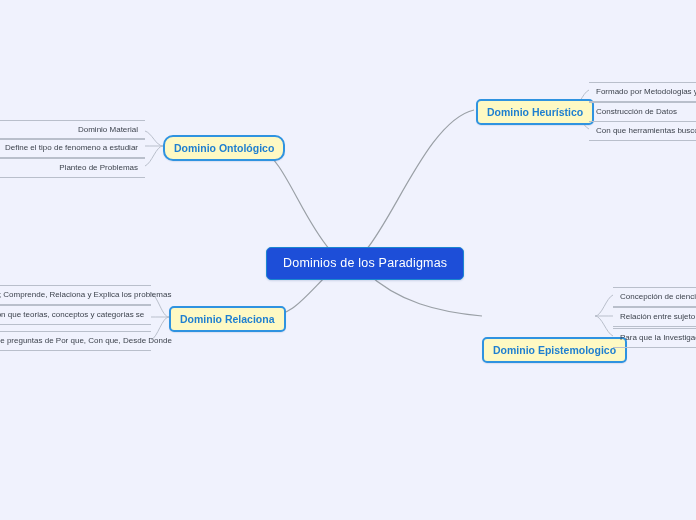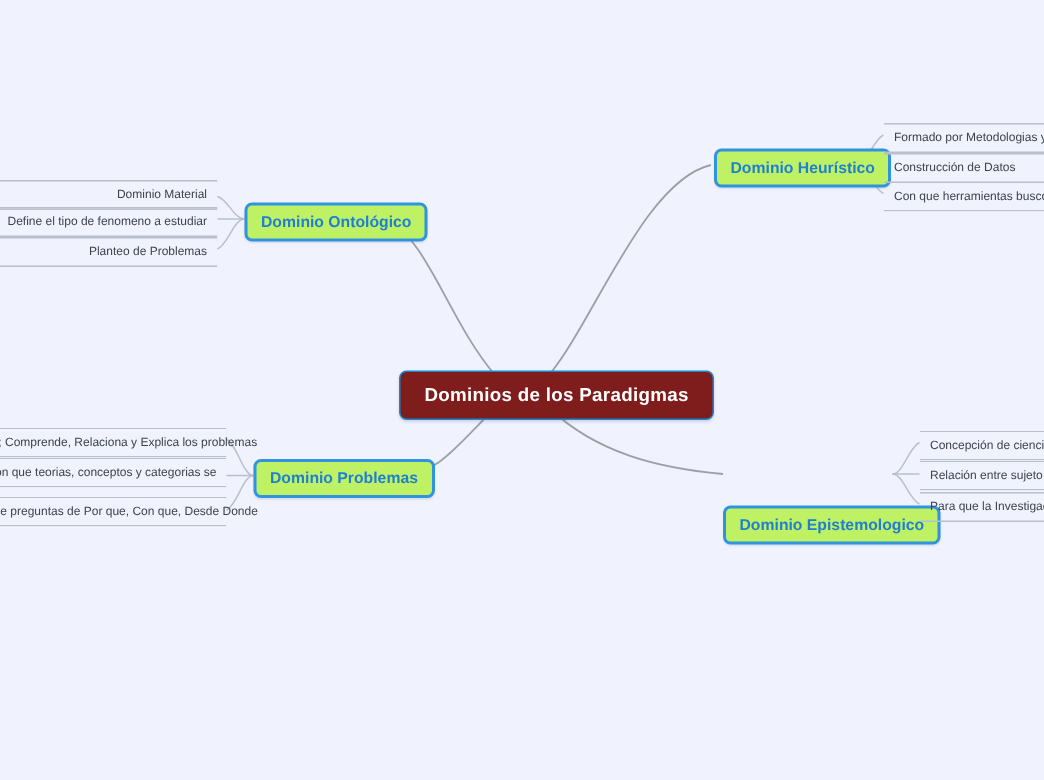--- a/index.html
+++ b/index.html
@@ -29,33 +29,33 @@
     width: 696px;
     height: 520px;
     pointer-events: none;
   }
   .node {
     position: absolute;
     box-sizing: border-box;
     white-space: nowrap;
   }
   .root-node {
-    background: #7f1d1d;
+    background: #1d4ed8;
     border: 1px solid #1b86d0;
     border-radius: 5px;
     color: #ffffff;
     font-size: 12.5px;
-    font-weight: bold;
+    font-weight: normal;
     letter-spacing: 0.2px;
     padding: 8px 16px 9px 16px;
     line-height: 14px;
     box-shadow: 0 1px 2px rgba(40,80,140,0.18);
   }
   .branch-node {
-    background: #bef264;
+    background: #fef9c3;
     border: 2px solid #2f93e0;
     border-radius: 5px;
     color: #1f7fd0;
     font-size: 10.5px;
     font-weight: bold;
     padding: 5px 9px 5px 9px;
     line-height: 12px;
     box-shadow: 0 1px 1px rgba(60,100,160,0.12);
   }
   .leaf-node {
@@ -112,33 +112,33 @@
       <path d="M 169 317 C 162 317 158 337 151 340"></path>
 
       <path d="M 595 316 C 602 316 606 298 613 295"></path>
       <path d="M 595 316 C 602 316 606 316 613 316"></path>
       <path d="M 595 316 C 602 316 606 333 613 336"></path>
     </g>
   </svg>
 
   <div class="node root-node" style="left:266px; top:247px;">Dominios de los Paradigmas</div>
 
-  <div class="node branch-node" style="left:163px; top:135px;">Dominio Ontológico</div>
+  <div class="node branch-node" style="left:163px; top:135px;border-radius:10px;">Dominio Ontológico</div>
 
   <div class="node leaf-node leaf-left" style="left:-8px; top:120px; width:153px;">Dominio Material</div>
   <div class="node leaf-node leaf-left" style="left:-8px; top:138px; width:153px;">Define el tipo de fenomeno a estudiar</div>
   <div class="node leaf-node leaf-left" style="left:-8px; top:158px; width:153px;">Planteo de Problemas</div>
 
   <div class="node branch-node" style="left:476px; top:99px;">Dominio Heurístico</div>
 
   <div class="node leaf-node leaf-right" style="left:589px; top:82px; width:120px;">Formado por Metodologias y proced</div>
   <div class="node leaf-node leaf-right" style="left:589px; top:102px; width:120px;">Construcción de Datos</div>
   <div class="node leaf-node leaf-right" style="left:589px; top:121px; width:120px;">Con que herramientas busco Inform</div>
 
-  <div class="node branch-node" style="left:169px; top:306px;">Dominio Problemas</div>
+  <div class="node branch-node" style="left:169px; top:306px;">Dominio Relaciona</div>
 
   <div class="node leaf-node leaf-left" style="left:-22px; top:285px; width:173px;">izar; Comprende, Relaciona y Explica los problemas</div>
   <div class="node leaf-node leaf-left" style="left:-22px; top:305px; width:173px;">a con que teorias, conceptos y categorias se</div>
   <div class="node leaf-node leaf-left" style="left:-22px; top:331px; width:173px;">Hace preguntas de Por que, Con que, Desde Donde</div>
 
   <div class="node branch-node" style="left:482px; top:305px;margin-top:32px;">Dominio Epistemologico</div>
 
   <div class="node leaf-node leaf-right" style="left:613px; top:287px; width:100px;">Concepción de ciencia, refl</div>
   <div class="node leaf-node leaf-right" style="left:613px; top:307px; width:100px;">Relación entre sujeto y obj</div>
   <div class="node leaf-node leaf-right" style="left:613px; top:328px; width:100px;">Para que la Investigación</div>

